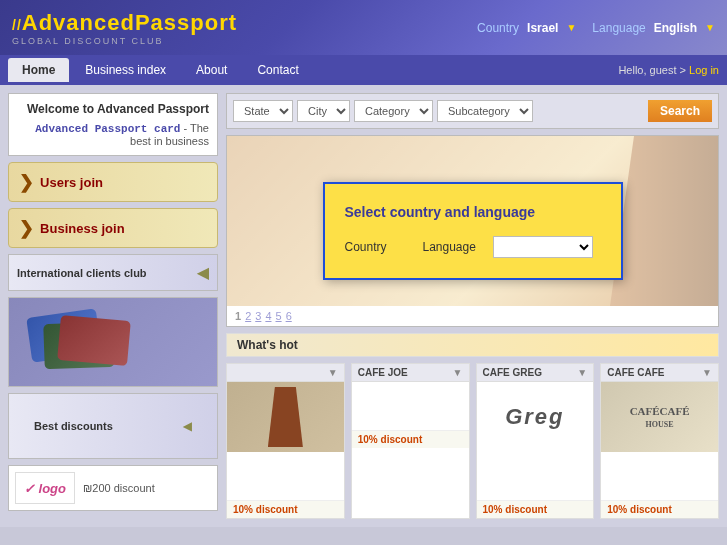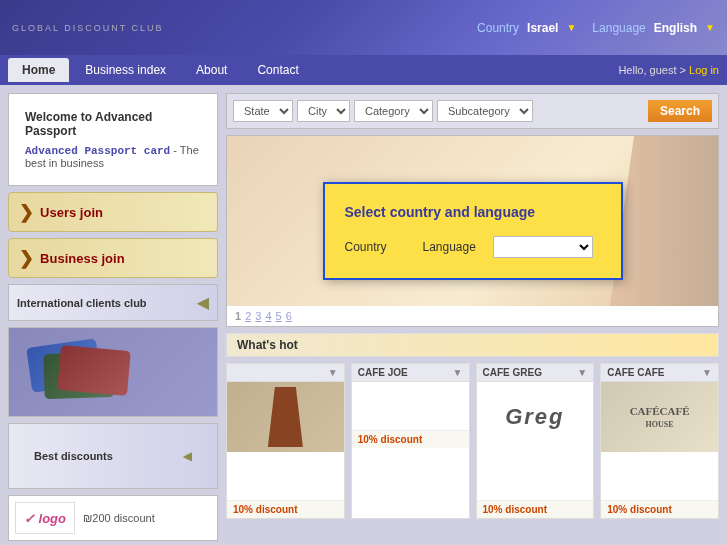--- a/index.html
+++ b/index.html
@@ -46,23 +46,24 @@
     .nav-greeting a { color: #ffd700; text-decoration: none; }
 
     
     .main { display: flex; padding: 8px; gap: 8px; background: #d0d0e0; }
 
     
     .sidebar { width: 210px; flex-shrink: 0; }
     .sidebar-welcome {
       background: white;
       border: 1px solid #bbb;
-      padding: 16px;
+      padding: 8px;
       margin-bottom: 6px;
       font-size: 11px;
+      text-align: right;
     }
     .sidebar-welcome h3 { font-size: 12px; color: #333; margin-bottom: 6px; font-weight: bold; }
     .sidebar-card-link { color: #4a4aaa; font-weight: bold; font-size: 11px; font-family: Liberation Mono, monospace; }
     .sidebar-card-desc { color: #555; font-size: 11px; }
 
     .sidebar-btn {
       background: linear-gradient(to right, #e8d8a0, #f0e8b8);
       border: 1px solid #c8b870;
       border-radius: 4px;
       padding: 8px 10px;
@@ -352,20 +353,23 @@
       font-weight: bold;
       border-top: 1px solid #eee;
       margin-top: 48px;
     }
   </style>
 </head>
 <body>
 
 <div class="header">
   <div class="logo-area">
+    <div class="logo-text">
+      <span style="color:#ffd700; font-size:14px;">//</span><span>Advanced</span><span style="color:#ffd700;">Passport</span>
+    </div>
     <div class="logo-subtitle">GLOBAL DISCOUNT CLUB</div>
   </div>
   <div class="header-right">
     <span class="label">Country</span>
     <span class="value">Israel</span>
     <span class="dropdown-arrow">▼</span>
     <span class="label" style="color:#aaccff; margin-left:8px;">Language</span>
     <span class="value">English</span>
     <span class="dropdown-arrow">▼</span>
   </div>

